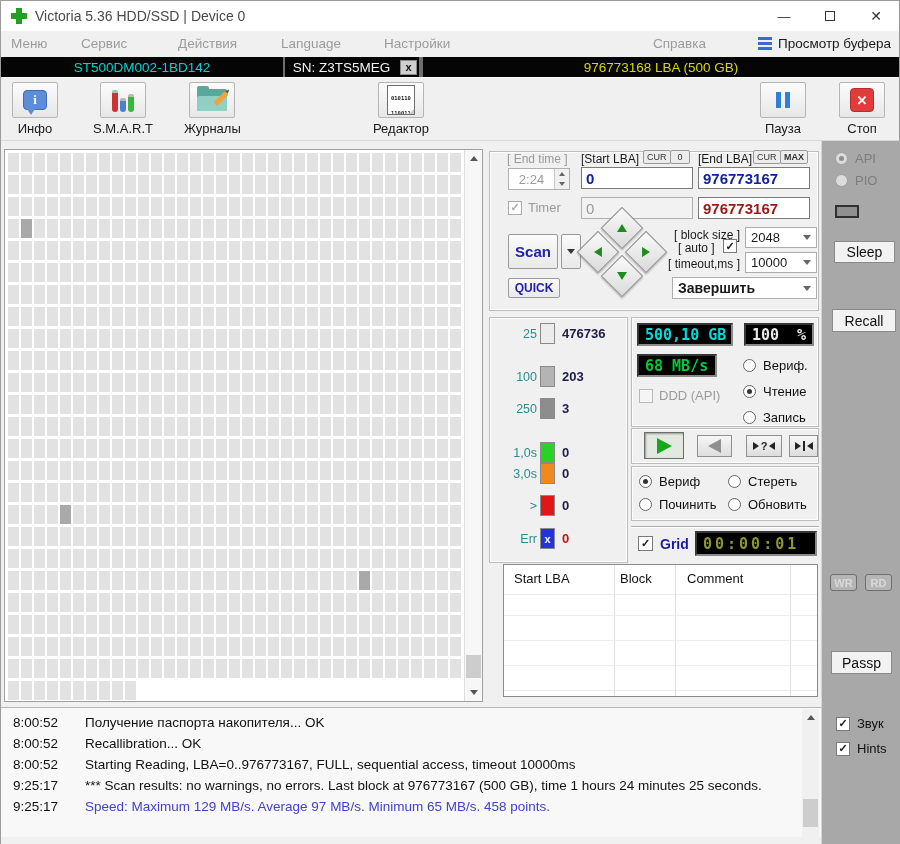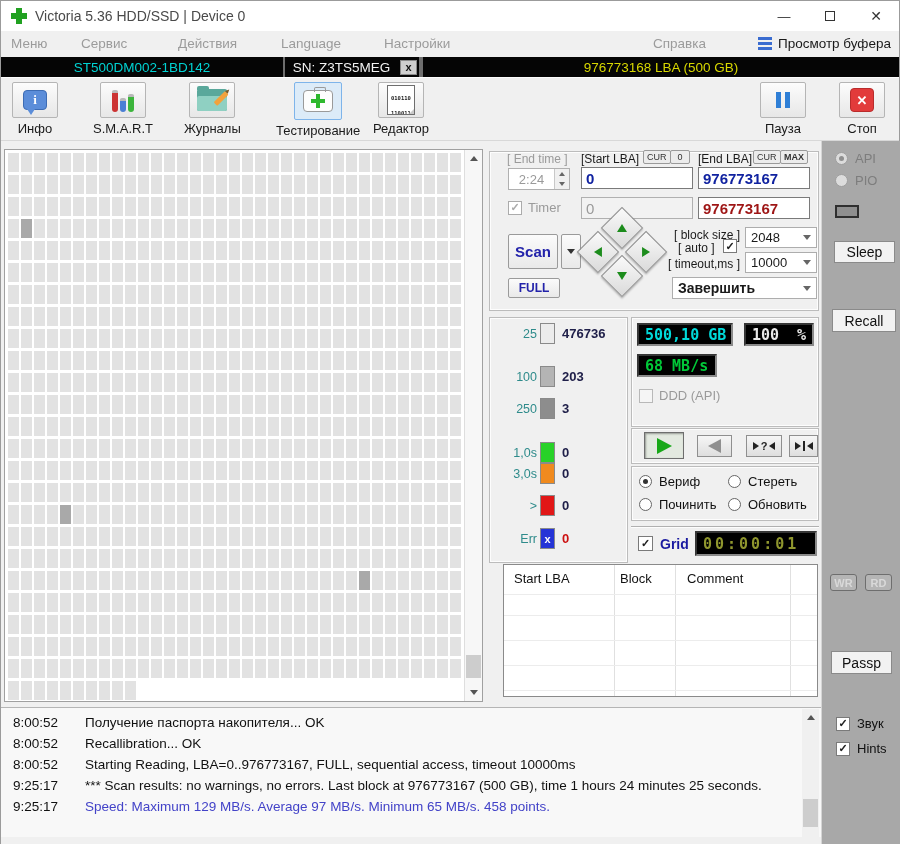--- a/index.html
+++ b/index.html
@@ -224,28 +224,20 @@
     </div>
     <div class="tool" style="left:183px">
       <div class="tool-btn">
           <span class="icon-folder">
             <span class="back"></span>
             <span class="front"></span>
             <span class="pencil"></span>
           </span>
         </div>
       <span class="tool-label">Журналы</span>
-    </div>
-    <div class="tool" style="left:275px">
-      <div class="tool-btn selected">
-          <span class="icon-case">
-            <span class="cross"></span>
-          </span>
-        </div>
-      <span class="tool-label">Тестирование</span>
     </div>
     <div class="tool" style="left:372px">
       <div class="tool-btn">
           <span class="icon-doc"><span class="editor-lines">010110
 110011
 101000
 0001</span></span>
         </div>
       <span class="tool-label">Редактор</span>
     </div>
@@ -1158,21 +1150,21 @@
   <span class="lbl" style="left:697px; top:151px;">[End LBA]</span>
   <span class="minibtn" style="left:752px; top:149px;">CUR</span>
   <span class="minibtn" style="left:779px; top:149px;font-weight:bold;">MAX</span>
   <div class="field navy" style="left:697px; top:166px; width:112px;">976773167</div>
   <div class="field red" style="left:697px; top:196px; width:112px;">976773167</div>
 
   <div class="btn navy" style="left:507px; top:233px; width:50px; height:35px; font-size:15px;">Scan</div>
   <div class="btn" style="left:560px; top:233px; width:20px; height:35px;">
       <span class="dchev" style="width:0;height:0;border-left:4px solid transparent;border-right:4px solid transparent;border-top:5px solid #333;"></span>
     </div>
-  <div class="btn navy" style="left:507px; top:277px; width:52px; height:20px; font-size:12px;">FULL</div>
+  <div class="btn navy" style="left:507px; top:277px; width:52px; height:20px; font-size:12px;">QUICK</div>
 
   <div class="diamond">
     <div class="dbtn">
         <span class="dtri up"></span>
       </div>
     <div class="dbtn">
         <span class="dtri right"></span>
       </div>
     <div class="dbtn">
         <span class="dtri left"></span>
@@ -1244,20 +1236,34 @@
   <div class="lcd" style="left:636px; top:322px; width:96px; height:23px; color:#00dada;">500,10 GB</div>
   <div class="lcd" style="left:743px; top:322px; width:70px; height:23px; color:#e8e8e8; justify-content:space-between;">
     <span>100</span>
       <span>%</span>
   </div>
   <div class="lcd" style="left:636px; top:353px; width:80px; height:23px; color:#00c838;">68 MB/s</div>
   <div class="cbrow" style="left:638px; top:387px;">
     <span class="cb disabled"></span>
     <span style="color:#9a9a9a; font-size:13px;">DDD (API)</span>
   </div>
+  <div class="mode-radios">
+      <div class="radio-row">
+        <span class="radio"></span>
+        <span>Вериф.</span>
+      </div>
+      <div class="radio-row">
+        <span class="radio sel"></span>
+        <span>Чтение</span>
+      </div>
+      <div class="radio-row">
+        <span class="radio"></span>
+        <span>Запись</span>
+      </div>
+    </div>
 
   <div class="gbox" style="left:630px; top:427px; width:188px; height:36px;"></div>
   <div class="tbtn pressed" style="left:643px; top:431px; width:40px; height:27px;">
       <span class="tri-play"></span>
     </div>
   <div class="tbtn" style="left:696px; top:434px; width:35px; height:22px;">
       <span class="tri-back"></span>
     </div>
   <div class="tbtn" style="left:745px; top:434px; width:36px; height:22px;">
       <span class="tri-sm-r"></span>

